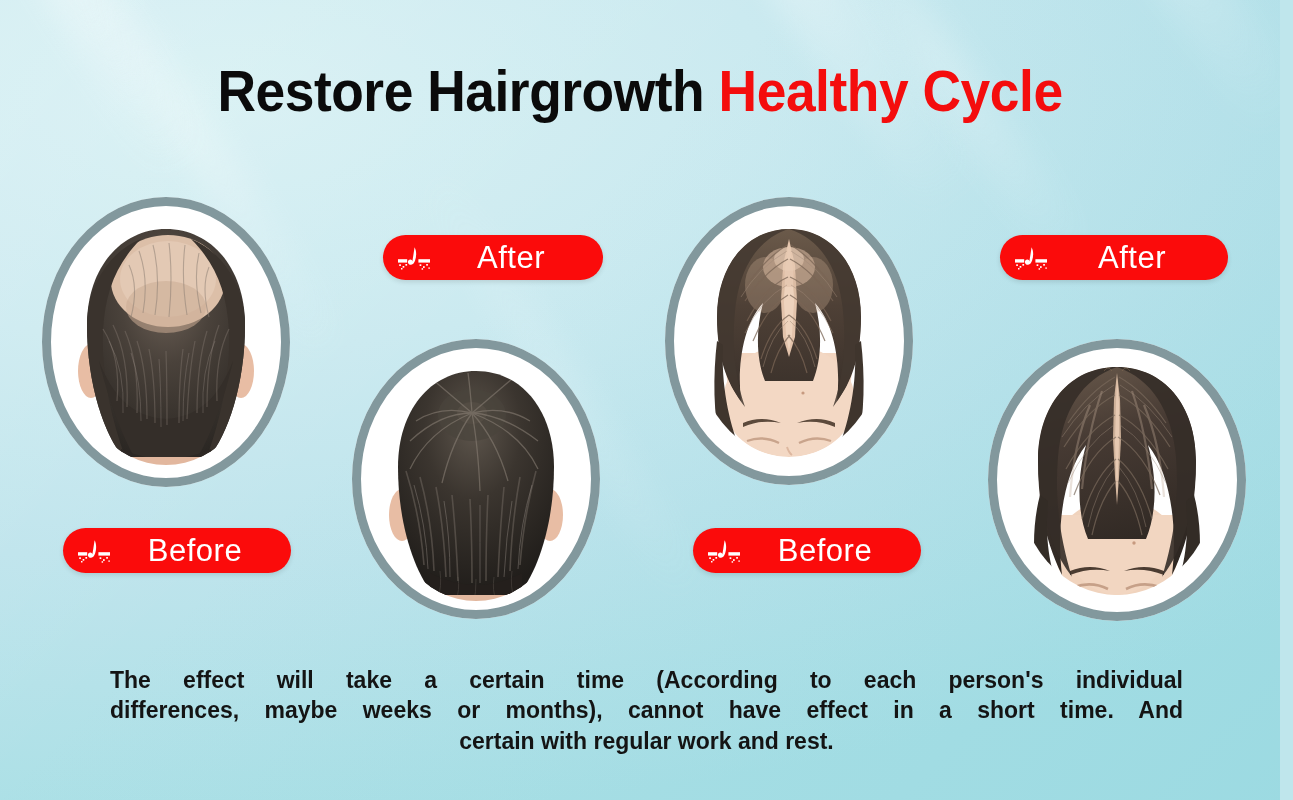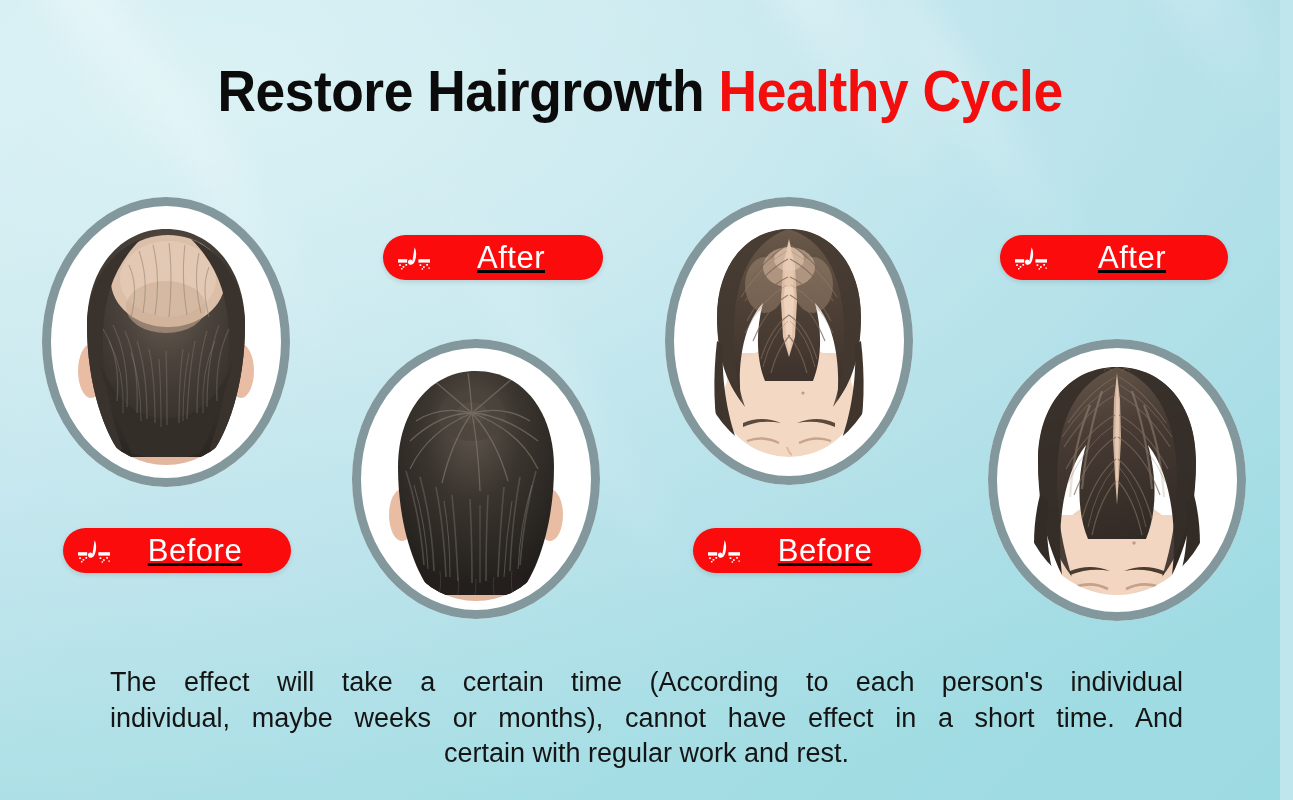--- a/index.html
+++ b/index.html
@@ -81,21 +81,20 @@
 
   
   .badge{
     position:absolute;
     display:flex;align-items:center;
     background:#fb0b0b;
     border-radius:999px;
     box-shadow:0 2px 5px rgba(0,0,0,0.12);
     padding:0 26px 0 14px;
     box-sizing:border-box;
-    text-decoration:underline;
   }
   .badge .follicle{
     width:34px;height:26px;flex:0 0 34px;margin-right:8px;
   }
   .badge .follicle svg{display:block;width:34px;height:26px;}
   .badge .blabel{
     color:#ffffff;
     font-family:"Liberation Sans", sans-serif;
     font-size:31px;
     font-weight:normal;
@@ -105,24 +104,25 @@
     flex:1 1 auto;
     text-align:center;
     padding-left:6px;
   }
 
   
   .caption{
     position:absolute;
     left:110px;width:1073px;top:665px;
     font-family:"Liberation Sans", sans-serif;
-    font-size:27px;
+    font-size:23px;
     color:#141414;
     line-height:1.32;
     text-align:center;
+    font-weight:bold;
   }
   .caption .ln{display:block;}
   .caption .jst{
     display:block;
     text-align:justify;
     text-align-last:justify;
   }
 </style>
 </head>
 <body>
@@ -523,17 +523,17 @@
           <rect x="24.6" y="23.2" width="1.5" height="1.5"></rect>
           <rect x="31.4" y="22.4" width="1.4" height="1.4"></rect>
         </g>
       </svg>
     </span>
     <span class="blabel">Before</span>
   </div>
 
   <div class="caption">
     <span class="jst">The effect will take a certain time (According to each person's individual</span>
-    <span class="jst">individual, maybe weeks or months), cannot have effect in a short time. And</span>
+    <span class="jst">differences, maybe weeks or months), cannot have effect in a short time. And</span>
     <span class="ln">certain with regular work and rest.</span>
   </div>
 
 </div>
 
 </body></html>

